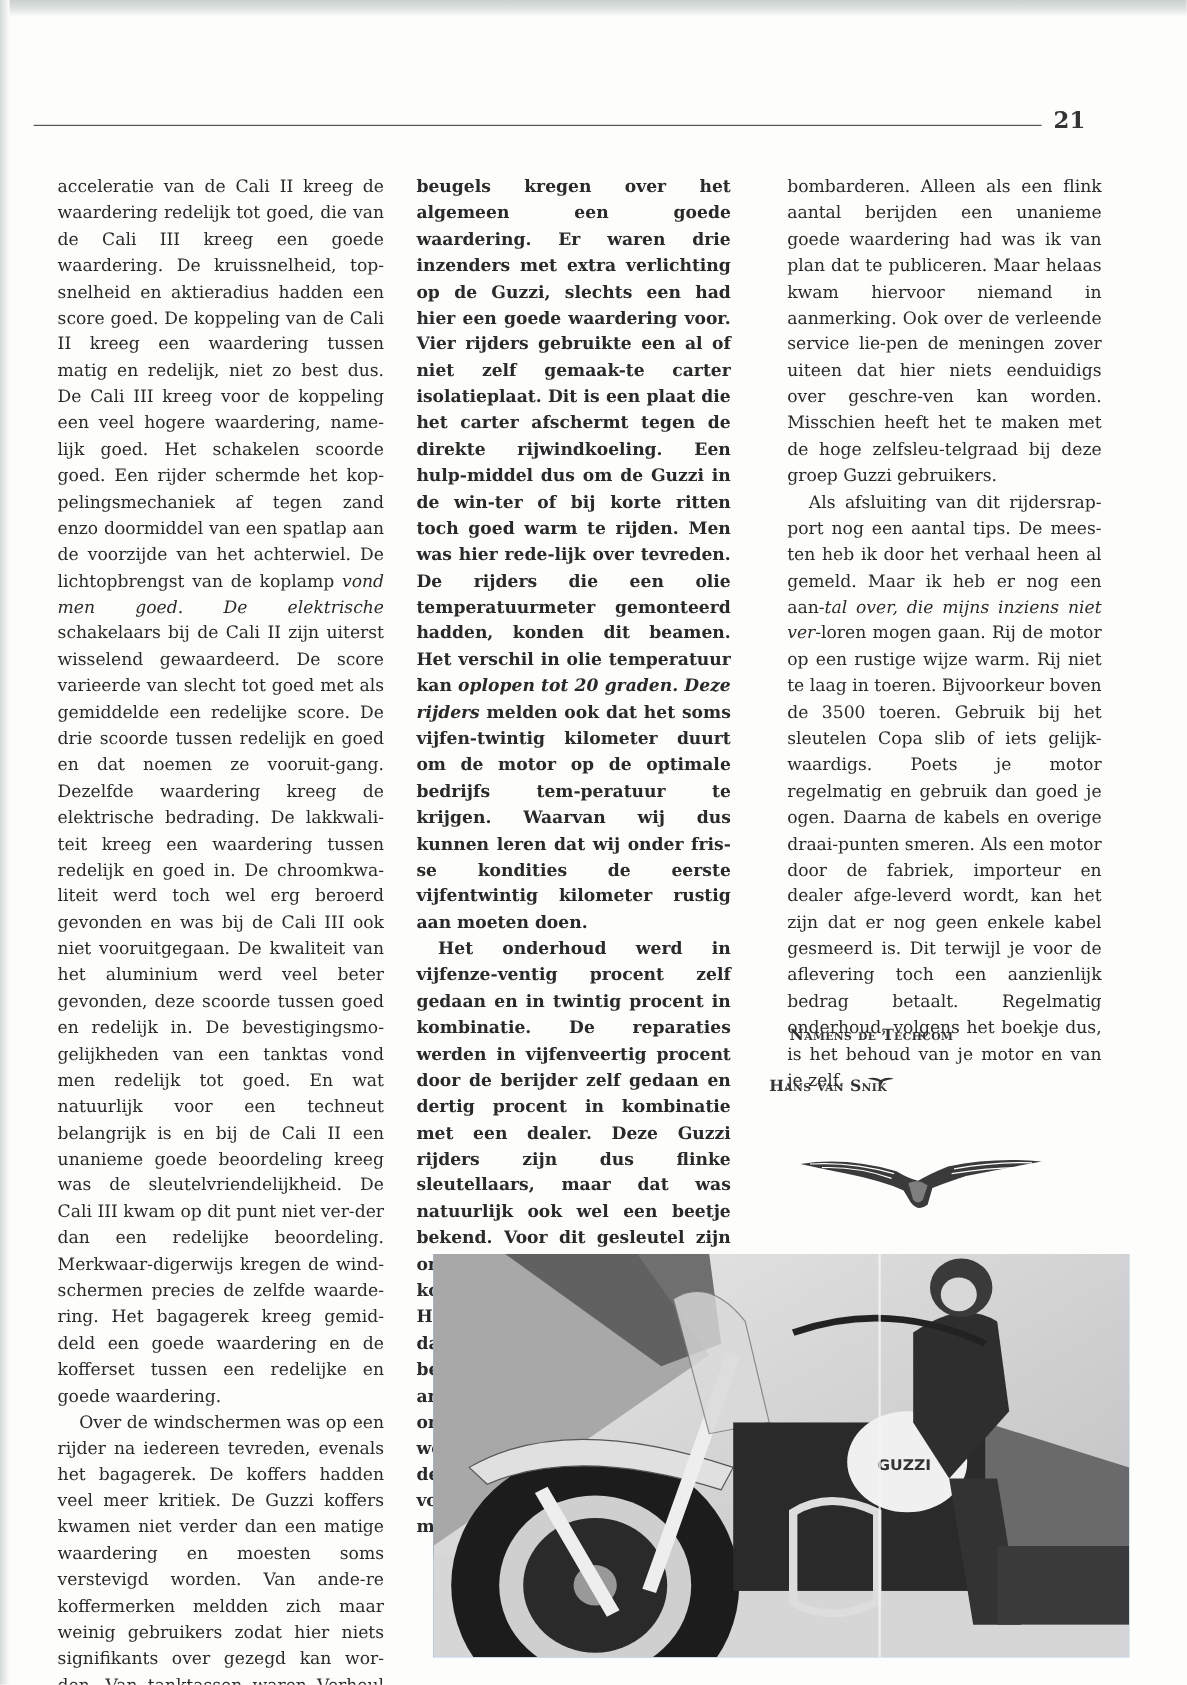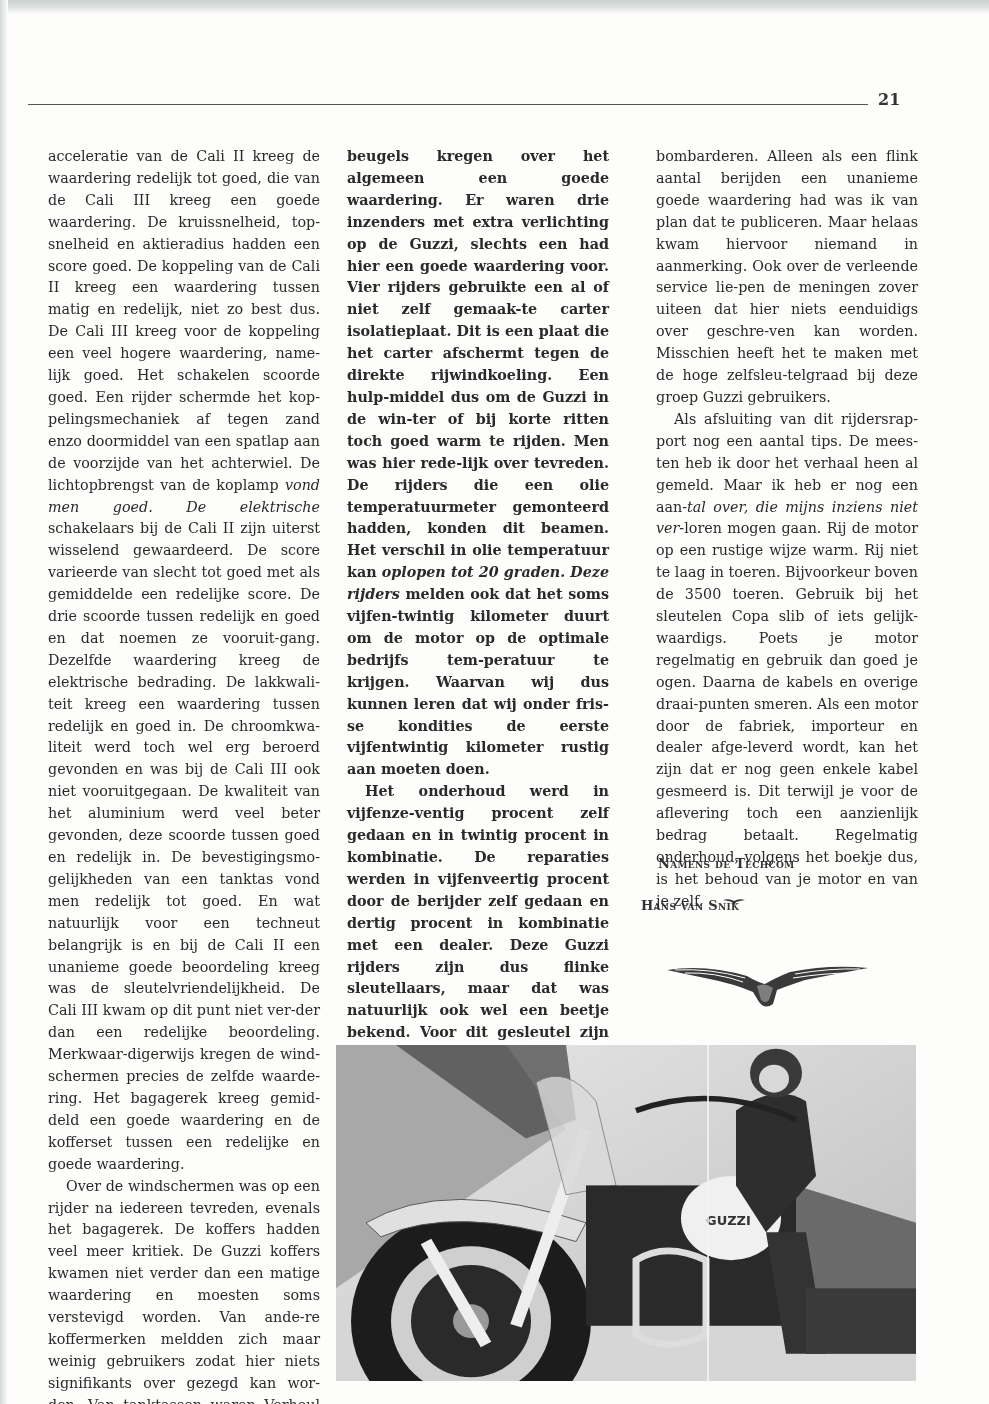--- a/index.html
+++ b/index.html
@@ -15,21 +15,21 @@
   }
   .scan-left {
     position:absolute; left:0; top:0; width:8px; height:1404px;
     background:linear-gradient(90deg,#d3dad7,#fdfdfc);
   }
   .rule {
     position:absolute; left:28px; top:104px; width:840px; height:1px; background:#555;
   }
   .page-num {
     position:absolute; left:878px; top:90px; width:40px;
-    font-family:"DejaVu Serif", serif; font-weight:bold; font-size:16px; color:#333;
+    font-family:"DejaVu Serif", serif; font-weight:bold; font-size:19px; color:#333;
   }
   .col {
     position:absolute; top:146px;
     font-size:14.3px; line-height:21.9px; text-align:justify;
     hyphens:manual;
   }
   .col p { margin:0; }
   .col p.indent { text-indent:18px; }
   .col1 { left:48px; width:272px; }
   .col2 { left:347px; width:262px;font-weight:bold; }
@@ -39,21 +39,21 @@
     font-variant:small-caps; font-weight:bold; font-size:13px; letter-spacing:0.3px;
     text-align:left; color:#333;
   }
   .sig1 { position:absolute; left:658px; top:856px; }
   .sig2 { position:absolute; left:641px; top:898px;text-align:right; }
   .end-mark {
     display:inline-block; width:22px; height:10px; vertical-align:middle; margin-left:20px;
   }
   .eagle { position:absolute; left:665px; top:960px; width:205px; height:52px; }
   .photo {
-    position:absolute; left:336px; top:1045px; width:580px; height:336px;
+    position:absolute; left:361px; top:1045px; width:580px; height:336px;
     background:#3b82f6; overflow:hidden;
   }
   .photo svg { width:100%; height:100%; display:block; }
 </style>
 </head>
 <body>
 
 <div class="scan-top"></div>
 <div class="scan-left"></div>
 

